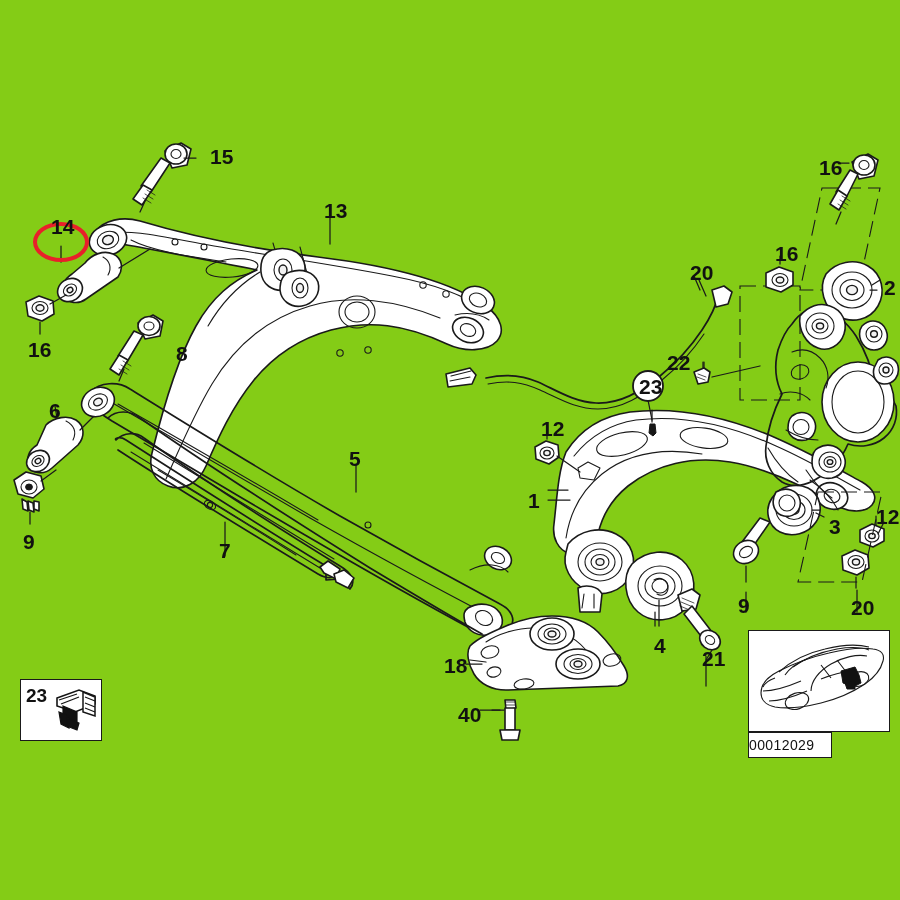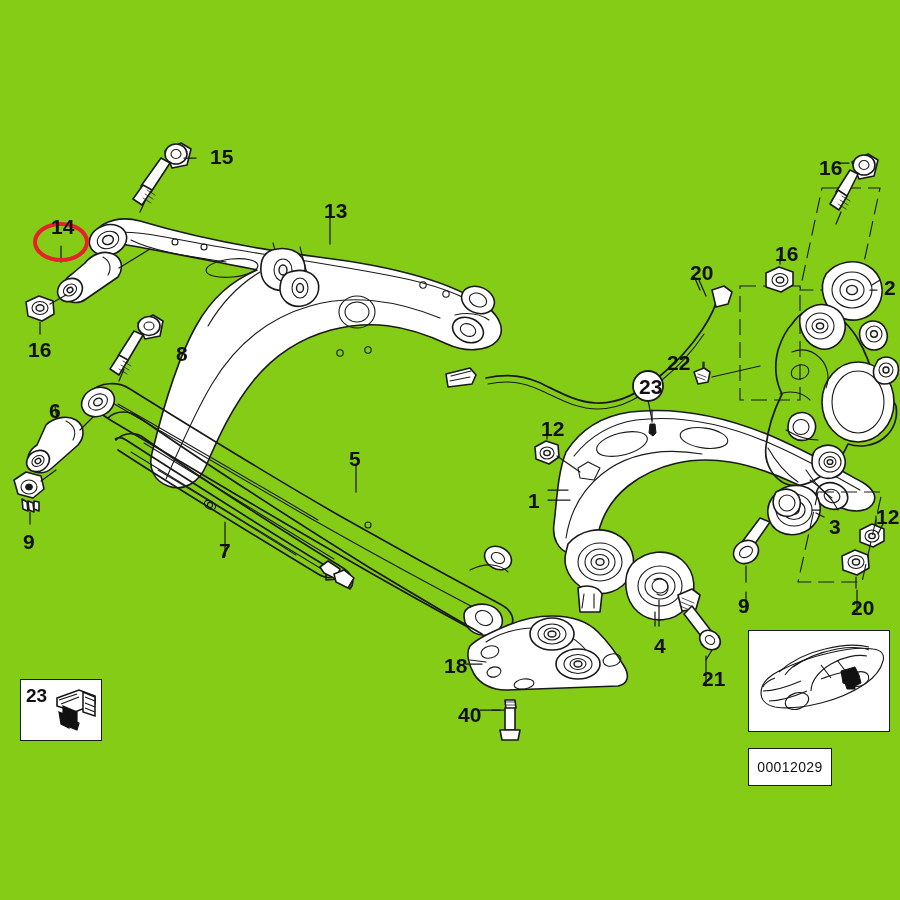--- a/index.html
+++ b/index.html
@@ -5,21 +5,21 @@
 <style>
   html,body{margin:0;padding:0;background:#ffffff;}
   body{width:900px;height:900px;overflow:hidden;font-family:"Liberation Sans",sans-serif;}
   #stage{position:relative;width:900px;height:900px;background:#84cc16;}
   #art{position:absolute;left:0;top:0;width:900px;height:900px;}
   .cal{position:absolute;font-family:"Liberation Sans",sans-serif;font-weight:bold;font-size:21px;color:#111;line-height:1;white-space:nowrap;}
   #hl{position:absolute;left:33px;top:222px;width:56px;height:40px;border:4px solid #e8202a;border-radius:50%;box-sizing:border-box;}
   #box23{position:absolute;left:20px;top:679px;width:82px;height:62px;border:1.6px solid #1a1a1a;box-sizing:border-box;background:#fff;}
   #box23 .lbl{position:absolute;left:5px;top:5px;font-size:19px;font-weight:bold;color:#111;}
   #carbox{position:absolute;left:748px;top:630px;width:142px;height:102px;border:1.4px solid #1a1a1a;box-sizing:border-box;background:#fff;}
-  #pnbox{position:absolute;left:748px;top:748px;width:84px;height:38px;border:1.4px solid #1a1a1a;box-sizing:border-box;background:#fff;display:flex;align-items:center;justify-content:center;}
+  #pnbox{position:absolute;left:748px;top:732px;width:84px;height:26px;border:1.4px solid #1a1a1a;box-sizing:border-box;background:#fff;display:flex;align-items:center;justify-content:flex-start;}
   #pnbox span{font-family:"Liberation Sans",sans-serif;font-size:14px;letter-spacing:.4px;color:#111;}
 </style>
 </head>
 <body>
 
 <div id="stage">
 
   <svg id="art" viewBox="0 0 900 900" xmlns="http://www.w3.org/2000/svg">
     <defs>
       <style>
@@ -433,21 +433,21 @@
   <span class="cal" style="left:884px;top:277px">2</span>
   <span class="cal" style="left:541px;top:418px">12</span>
   <span class="cal" style="left:528px;top:490px">1</span>
   <span class="cal" style="left:829px;top:516px">3</span>
   <span class="cal" style="left:738px;top:595px">9</span>
   <span class="cal" style="left:876px;top:506px">12</span>
   <span class="cal" style="left:851px;top:597px">20</span>
   <span class="cal" style="left:654px;top:635px">4</span>
   <span class="cal" style="left:444px;top:655px">18</span>
   <span class="cal" style="left:458px;top:704px">40</span>
-  <span class="cal" style="left:702px;top:668px">21</span>
+  <span class="cal" style="left:702px;top:648px">21</span>
 
   <svg style="position:absolute;left:631px;top:369px;width:34px;height:34px" viewBox="0 0 34 34">
     <circle cx="17" cy="17" r="15" fill="#fff" stroke="#1a1a1a" stroke-width="1.8"></circle>
   </svg>
   <span class="cal" style="left:639px;top:376px">23</span>
 
   <div id="box23">
     <span class="lbl">23</span>
     <svg style="position:absolute;left:24px;top:6px;width:56px;height:50px" viewBox="0 0 56 50">
       <path d="M12,12 L34,4 L50,10 L50,18 L30,26 L12,20 Z" fill="#fff" stroke="#151515" stroke-width="1.6"></path>

